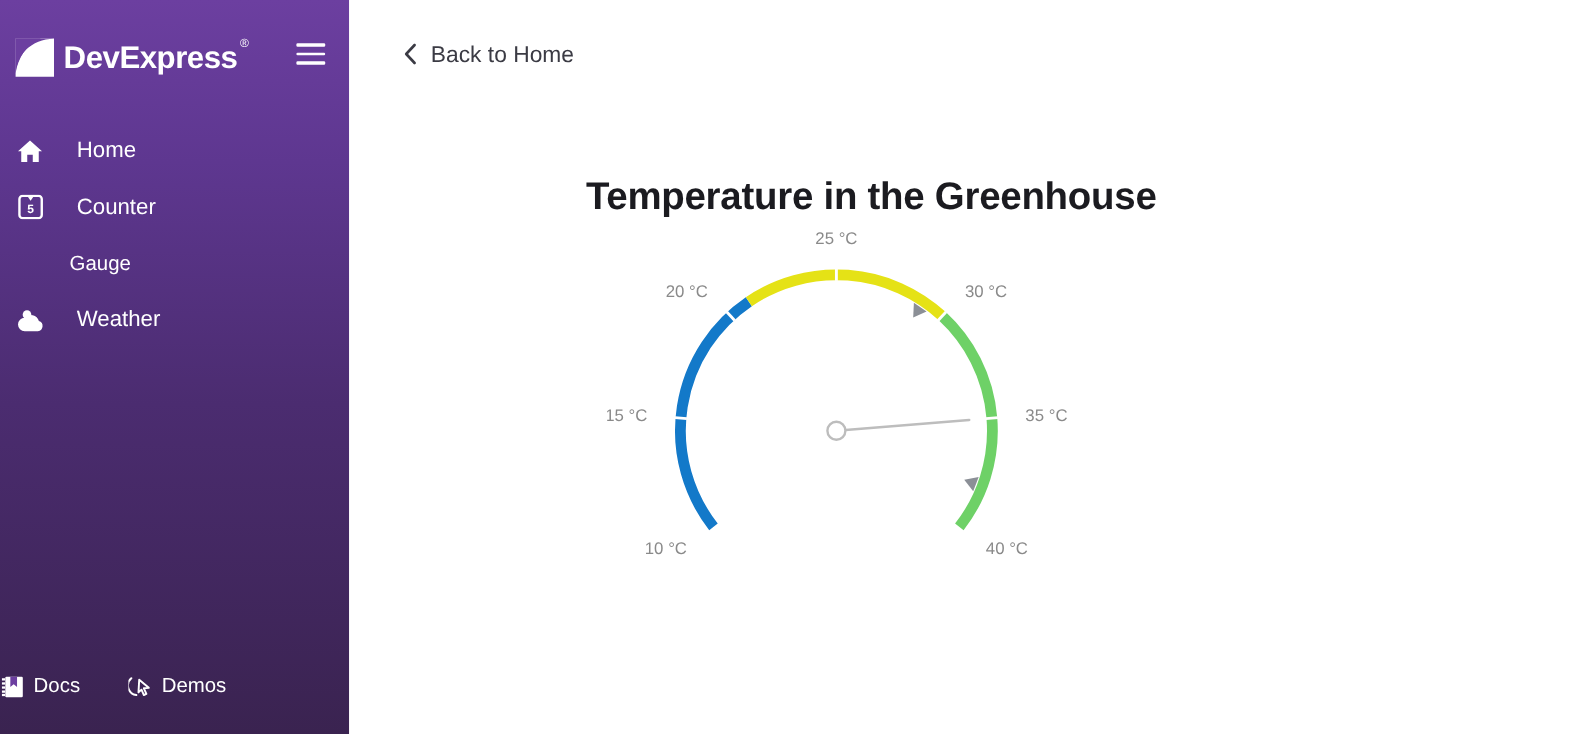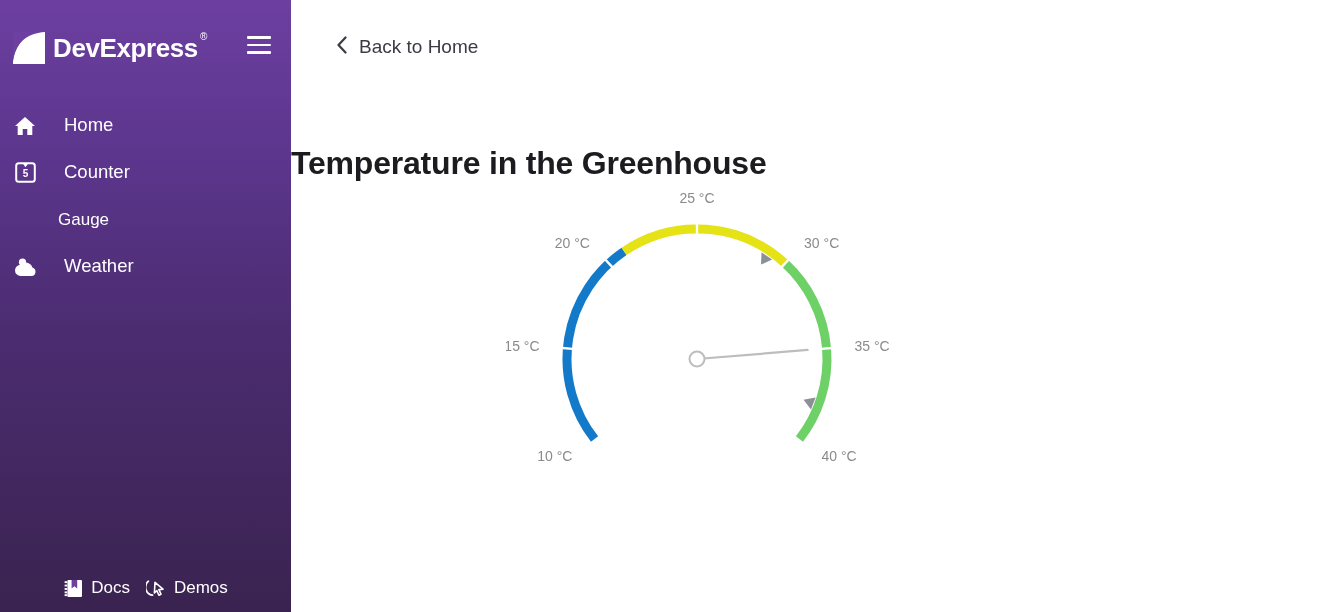--- a/index.html
+++ b/index.html
@@ -97,23 +97,22 @@
     margin-left: 16px;
   }
   .nav-item.sub .nav-icon { width: 20px; flex: 0 0 20px; margin-right: 0; }
   .nav-item.sub .nav-label { font-size: 17px; padding-left: 10px; }
 
   .sidebar-spacer { flex: 1 1 auto; }
 
   .sidebar-footer {
     display: flex;
     align-items: center;
-    justify-content: center;
-    gap: 16px;
-    padding-bottom: 14px;
+    gap: 40px;
+    padding-bottom: 30px;
   }
   .footer-link {
     display: flex;
     align-items: center;
     gap: 8px;
     color: #ffffff;
     font-size: 17px;
     cursor: pointer;
     text-decoration: none;
     white-space: nowrap;
@@ -142,21 +141,21 @@
     text-decoration: none;
   }
   .back-chevron {
     width: 12px; height: 18px;
     display: flex; align-items: center; justify-content: center;
   }
   .page-title {
     position: absolute;
     top: 124px;
     left: 0; right: 0;
-    text-align: left;
+    text-align: center;
     font-size: 32px;
     font-weight: bold;
     color: #1b1b20;
     letter-spacing: -0.2px;
   }
   .gauge-wrap {
     position: absolute;
     left: 0; right: 0;
     top: 180px;
     display: flex;

